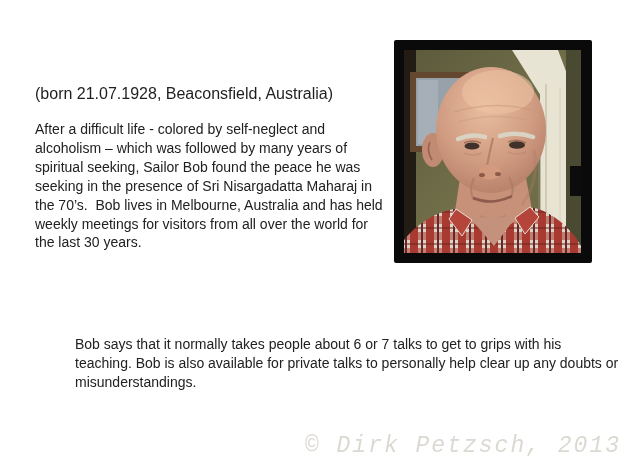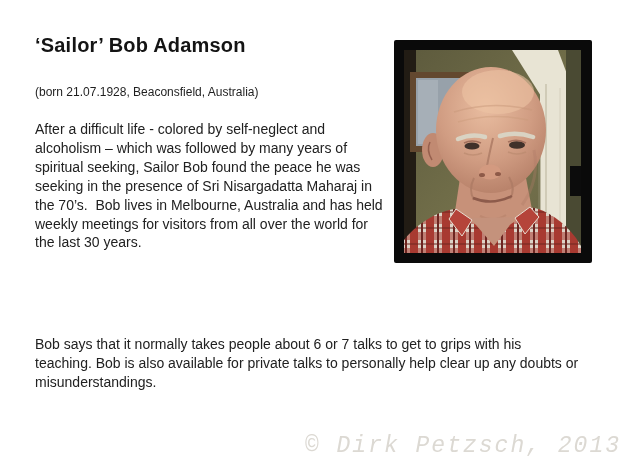--- a/index.html
+++ b/index.html
@@ -24,34 +24,34 @@
     font-size: 20px;
     font-weight: bold;
     color: #141414;
     letter-spacing: 0.2px;
     white-space: pre;
   }
   .subtitle {
     position: absolute;
     left: 35px;
     top: 85px;
-    font-size: 12px;
+    font-size: 16px;
     white-space: pre;
   }
   .para {
     position: absolute;
     left: 35px;
     font-size: 14px;
     line-height: 18.9px;
     white-space: pre;
     color: #212121;
   }
   .para.p1 { top: 120px; }
   .para.p2 { top: 278px; }
-  .para.p3 { top: 335px; }
+  .para.p3 { top: 335px; margin-left: 40px; }
   .para.p4 { top: 413px; }
   .portrait {
     position: absolute;
     left: 394px;
     top: 40px;
     width: 198px;
     height: 223px;
     margin: 0;
   }
   .watermark {
@@ -64,21 +64,20 @@
     letter-spacing: 2px;
     color: #dcd9d3;
     white-space: pre;
   }
 </style>
 </head>
 <body>
 
 <div class="slide">
 
-  <h1 class="page-title">‘Sailor’ Bob Adamson</h1>
 
   <div class="subtitle">(born 21.07.1928, Beaconsfield, Australia)</div>
 
   <div class="para p1">After a difficult life - colored by self-neglect and
 alcoholism – which was followed by many years of
 spiritual seeking, Sailor Bob found the peace he was
 seeking in the presence of Sri Nisargadatta Maharaj in
 the 70’s.  Bob lives in Melbourne, Australia and has held
 weekly meetings for visitors from all over the world for
 the last 30 years.</div>

